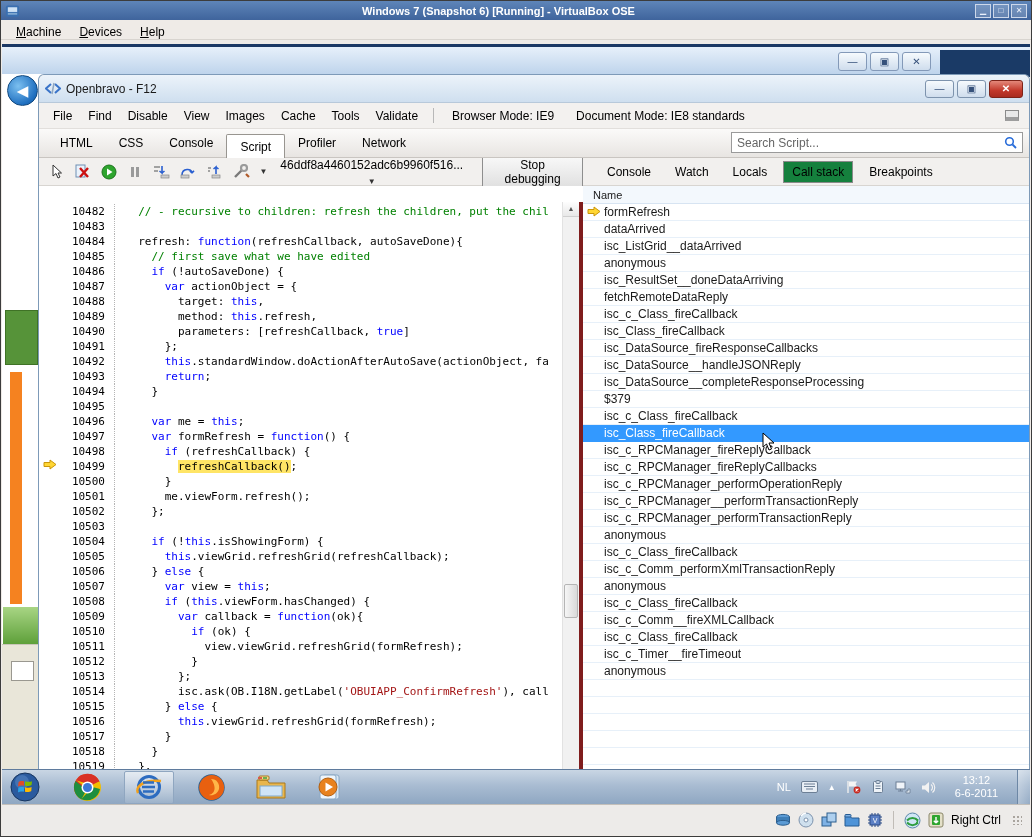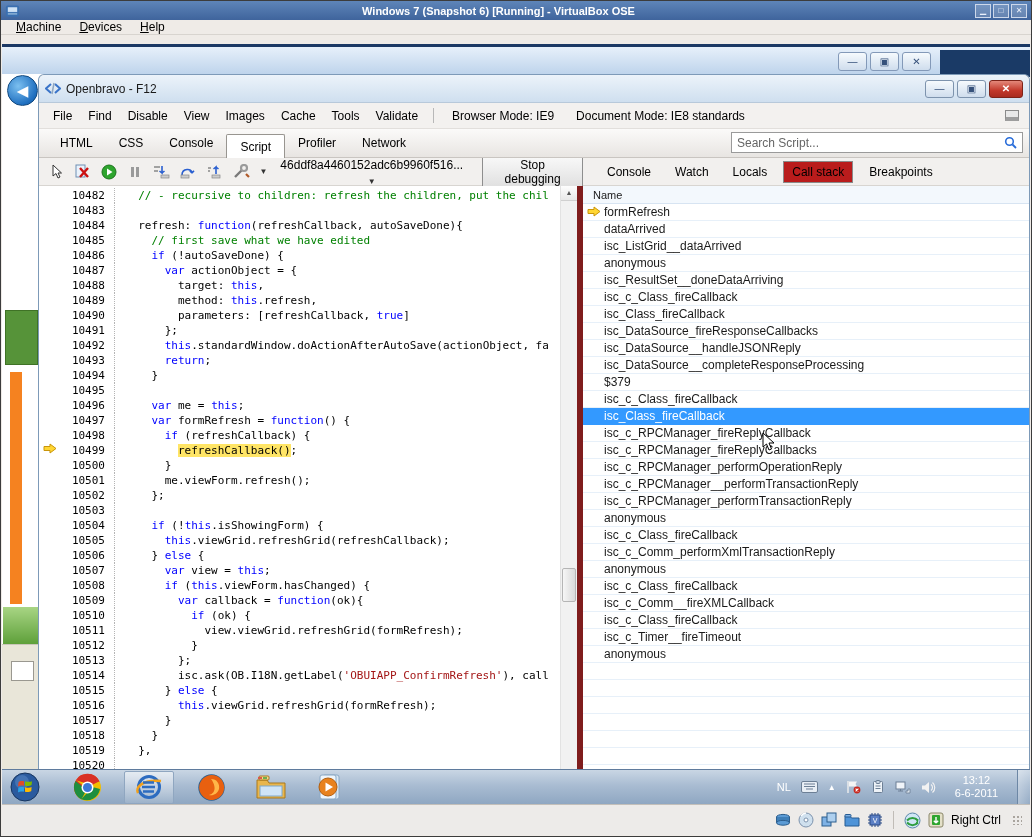--- a/index.html
+++ b/index.html
@@ -6,21 +6,21 @@
   *{box-sizing:border-box;}
   .vbox{position:relative;width:1032px;height:837px;border:1px solid #3c3c3c;background:#efebe7;
         font-family:"Liberation Sans",sans-serif;overflow:hidden;}
   
   .vb-titlebar{height:19px;background:linear-gradient(#5e85b9,#3f649c);display:flex;align-items:center;
                padding:0 4px;color:#fff;font-size:11px;font-weight:bold;}
   .vb-title{flex:1;text-align:center;}
   .vb-icon{width:15px;height:14px;margin-right:4px;}
   .vb-btn{width:16px;height:14px;border:1px solid #cdd8ea;background:rgba(255,255,255,.18);color:#eaf0fa;
           font-size:8px;line-height:12px;text-align:center;margin-left:2px;font-weight:normal;}
-  .vb-menubar{height:15px;display:flex;align-items:center;padding-left:6px;font-size:12px;color:#000;
+  .vb-menubar{height:20px;display:flex;align-items:flex-end;padding-left:6px;font-size:12px;color:#000;
               background:#efebe7;border-bottom:1px solid #d8d4cf;}
   .vb-menu-item{padding:0 9px;}
   .vb-menu-item u{text-decoration:underline;}
   
   .screen{position:absolute;top:43px;left:1px;right:1px;bottom:32px;background:#fff;overflow:hidden;}
   .ie-top{position:absolute;top:0;left:0;right:0;height:30px;background:linear-gradient(#e7f0fa,#bed4ec);
           border-top:3px solid #1b3864;}
   .ie-btns{position:absolute;left:836px;top:5px;display:flex;gap:3px;}
   .ie-btn{width:29px;height:19px;border:1px solid #8399b8;border-radius:3px;color:#36517a;font-size:10px;
           line-height:17px;text-align:center;background:linear-gradient(#f6fafd,#cfdded);}
@@ -61,24 +61,24 @@
   .search-ph{flex:1;color:#666;font-size:12px;}
   .f12-toolbar{height:28px;flex:none;display:flex;align-items:center;background:#f2f0ee;border-bottom:1px solid #d8d5d1;font-size:12px;}
   .tb-left{width:544px;flex:none;display:flex;align-items:center;gap:9px;padding-left:10px;}
   .tb-ic{width:18px;height:16px;display:flex;align-items:center;justify-content:center;}
   .script-dd{display:flex;align-items:center;gap:5px;margin-left:4px;color:#000;flex-direction:column;}
   .dd-caret{font-size:8px;color:#333;}
   .stop-btn{margin-left:10px;border:1px solid #8e8e8e;border-radius:3px;background:linear-gradient(#fafafa,#dedede);
             padding:3px 10px;font-size:12px;color:#000;}
   .tb-right{flex:1;display:flex;align-items:center;padding-left:12px;gap:0;}
   .rtab{padding:4px 12px;color:#000;}
-  .rtab.active{background:#b91c1c;border:1px solid #8a8a8a;padding:3px 8px;margin:0 4px;}
+  .rtab.active{background:#15803d;border:1px solid #8a8a8a;padding:3px 8px;margin:0 4px;}
   
   .f12-main{flex:1;display:flex;overflow:hidden;background:#fff;}
-  .code-panel{width:544px;flex:none;position:relative;overflow:hidden;border-right:6px solid #7f1d1d;padding-right:22px;}
+  .code-panel{width:544px;flex:none;position:relative;overflow:hidden;border-right:4px solid #7f1d1d;padding-right:22px;margin-top:16px;}
   .code-scroll{position:absolute;top:0;right:0;width:17px;bottom:0;background:#f1f1f1;border-left:1px solid #e2e2e2;}
   .cs-up{height:15px;background:linear-gradient(#fdfdfd,#e8e8e8);border-bottom:1px solid #d0d0d0;
          font-size:7px;color:#555;text-align:center;line-height:14px;}
   .cs-thumb{position:absolute;top:382px;left:1px;right:1px;height:34px;background:linear-gradient(90deg,#f6f6f6,#d9d9d9);
             border:1px solid #b5b5b5;border-radius:2px;}
   .code-lines{font-family:"DejaVu Sans Mono",monospace;font-size:11px;line-height:15px;padding-top:2px;}
   .cl{display:flex;height:15px;white-space:pre;}
   .cl .gut{width:22px;flex:none;text-align:center;line-height:13px;}
   .cl .num{width:44px;flex:none;text-align:right;color:#000;}
   .cl .txt{flex:1;overflow:hidden;border-left:1px dotted #b5b5b5;margin-left:9px;padding-left:10px;}
@@ -339,20 +339,24 @@
               <div class="cs-row">
                 <span class="arr"></span>
                 <span>anonymous</span>
               </div>
               <div class="cs-row">
                 <span class="arr"></span>
                 <span>isc_ResultSet__doneDataArriving</span>
               </div>
               <div class="cs-row">
                 <span class="arr"></span>
+                <span>fetchRemoteDataReply</span>
+              </div>
+              <div class="cs-row">
+                <span class="arr"></span>
                 <span>isc_c_Class_fireCallback</span>
               </div>
               <div class="cs-row">
                 <span class="arr"></span>
                 <span>isc_Class_fireCallback</span>
               </div>
               <div class="cs-row">
                 <span class="arr"></span>
                 <span>isc_DataSource_fireResponseCallbacks</span>
               </div>

